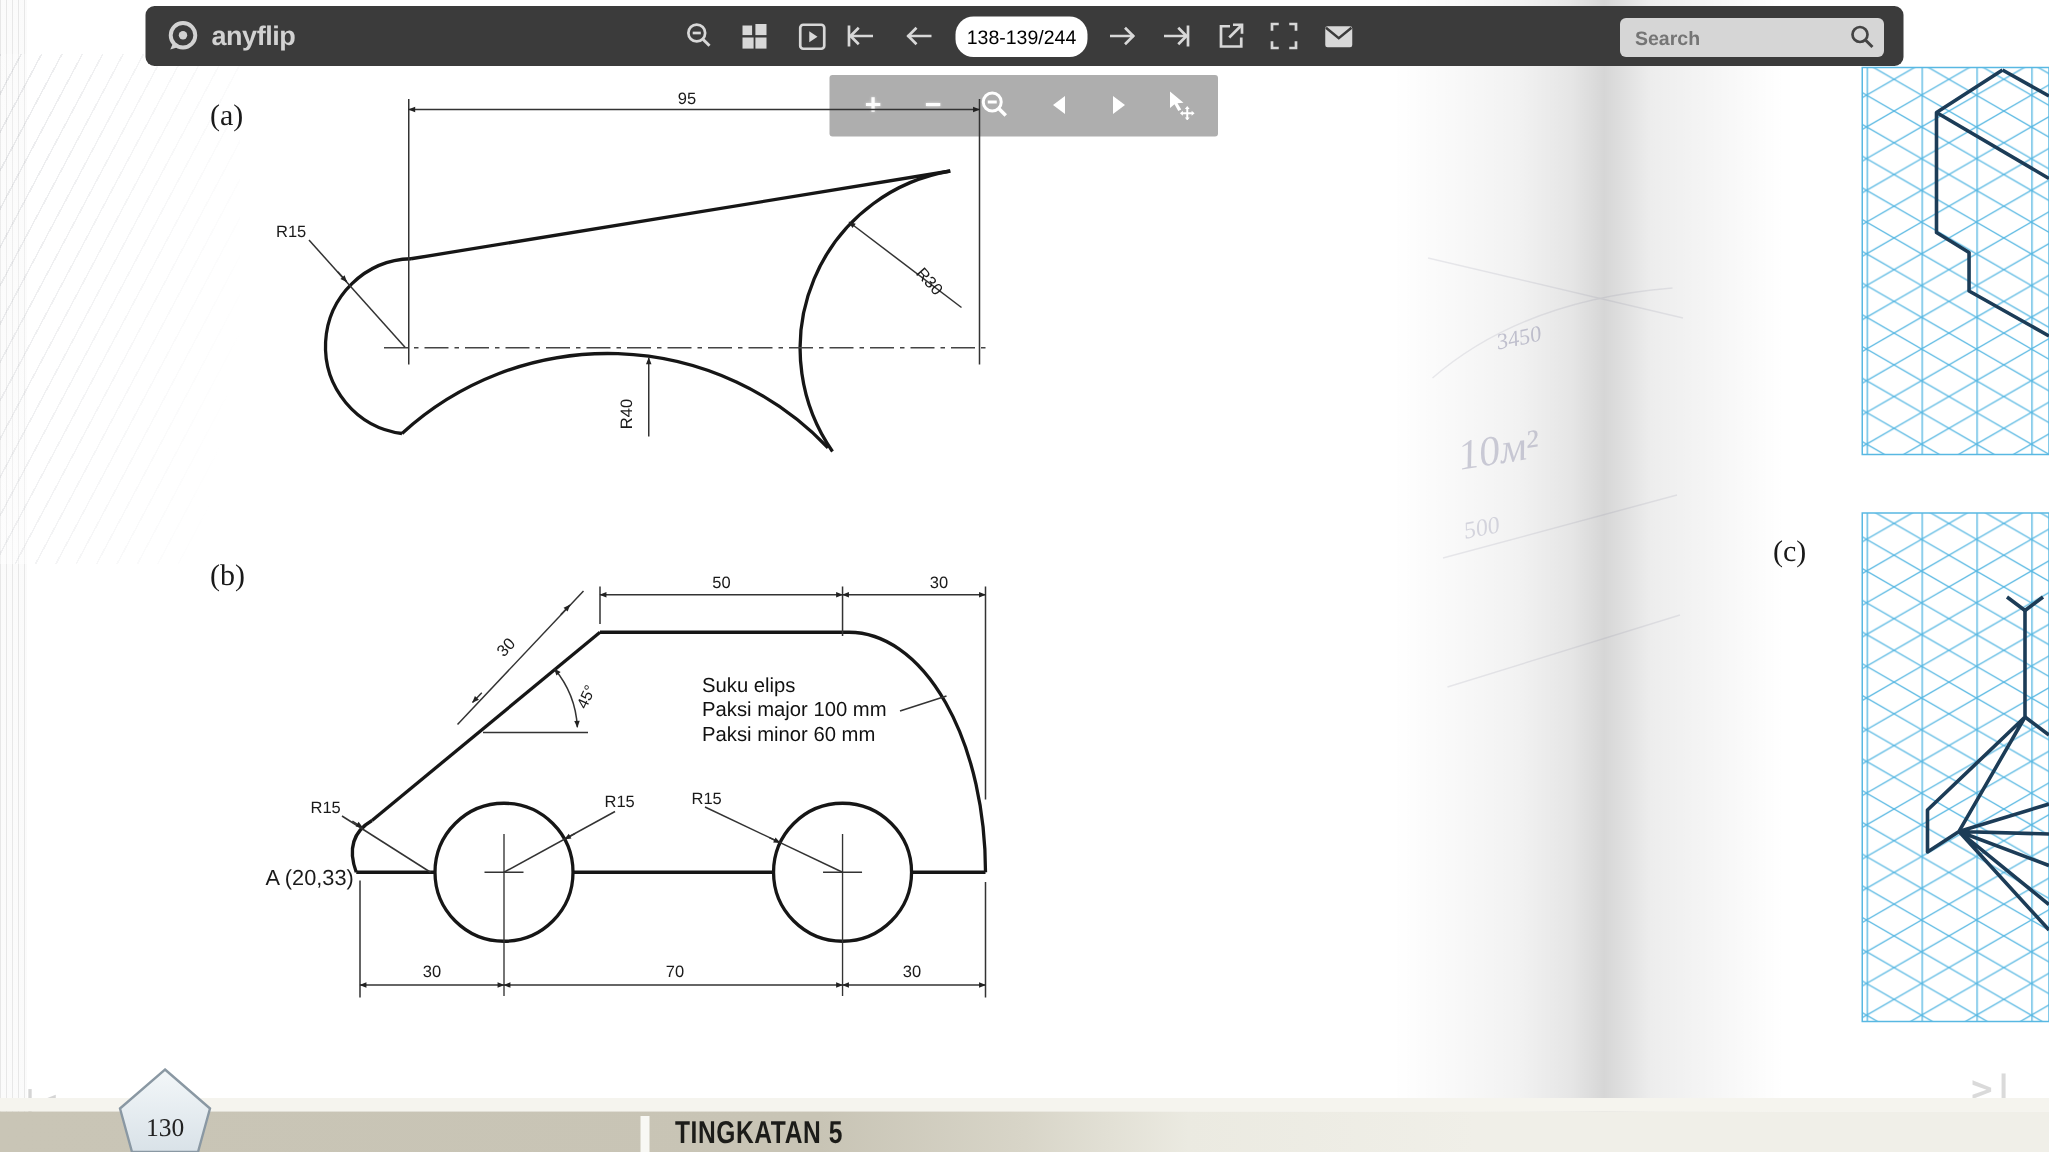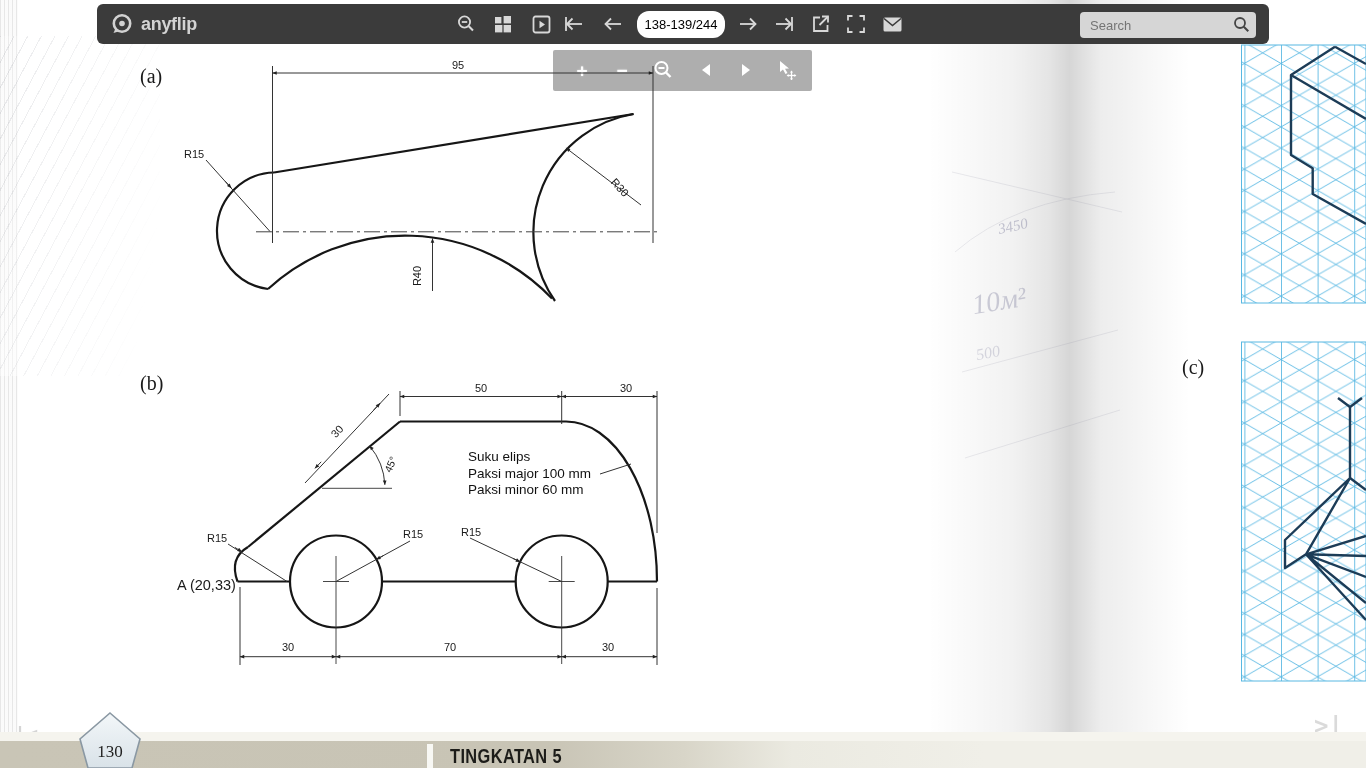--- a/index.html
+++ b/index.html
@@ -27,21 +27,21 @@
   .brand-text{color:#d2d2d2;font-size:18px;font-weight:bold;letter-spacing:-.3px;}
   .tbtn{position:absolute;top:6px;width:28px;height:28px;display:flex;align-items:center;
         justify-content:center;cursor:pointer;background:none;border:none;padding:0;}
   .pageinput{position:absolute;left:540px;top:7px;width:84px;height:25px;background:#fff;
         border:none;border-radius:12px;text-align:center;font-size:13px;color:#000000;
         font-family:"Liberation Sans",sans-serif;}
   .search{position:absolute;left:983px;top:8px;width:176px;height:26px;background:#d6d6d6;
         border-radius:4px;}
   .search input{position:absolute;left:8px;top:1px;width:140px;height:22px;border:none;
         background:transparent;font-size:13px;color:#555;outline:none;
-        font-family:"Liberation Sans",sans-serif;}
+        font-family:"Liberation Sans",sans-serif;font-weight:bold;}
   .search .mag{position:absolute;right:6px;top:4px;}
 
   
   .floatbar{position:absolute;left:553px;top:50px;width:259px;height:41px;
         background:rgba(156,156,156,.82);border-radius:2px;z-index:3;}
   .fbtn{position:absolute;top:5px;width:30px;height:30px;display:flex;align-items:center;
         justify-content:center;color:#fff;cursor:pointer;background:none;border:none;padding:0;}
   .fbtn span{color:#fdfdfd;font-size:19px;font-weight:bold;line-height:1;
         text-shadow:0 0 2px rgba(255,255,255,.6);}
 

